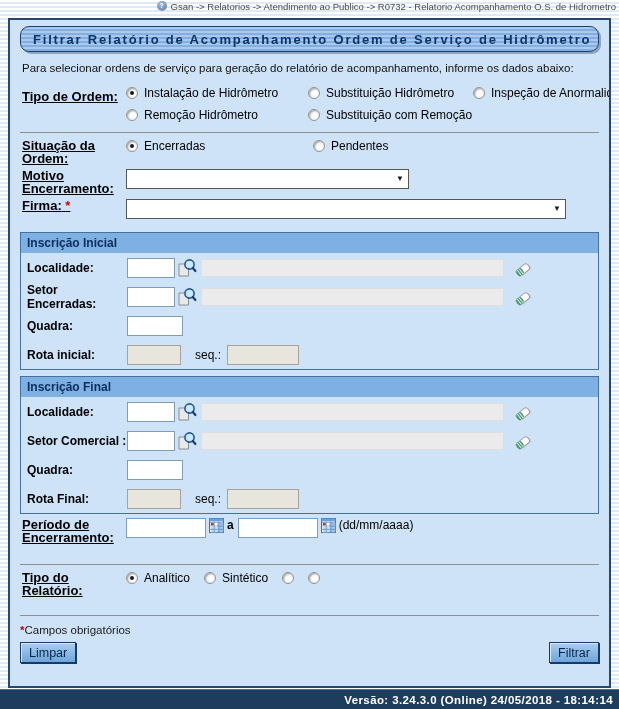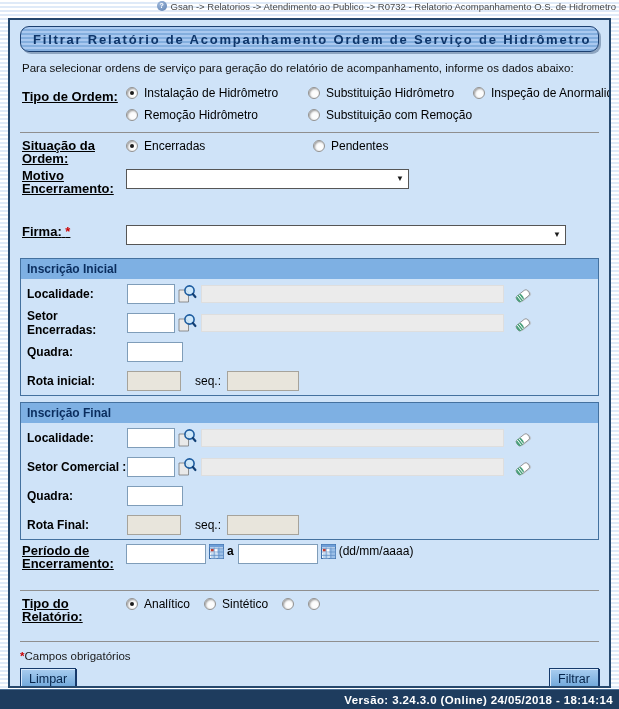--- a/index.html
+++ b/index.html
@@ -133,21 +133,21 @@
   </div>
 
   <div class="row" style="height:30px;">
     <div class="flabel">Motivo Encerramento:</div>
     <span class="selwrap" style="width:283px;">
       <select><option></option></select>
       <span class="selarrow">▼</span>
     </span>
   </div>
 
-  <div class="row" style="height:27px;margin-top:26px;">
+  <div class="row" style="height:27px;">
     <div class="flabel">
       <span>Firma:</span>
       <span class="req">*</span>
     </div>
     <span class="selwrap" style="width:440px;">
       <select><option></option></select>
       <span class="selarrow">▼</span>
     </span>
   </div>
 

